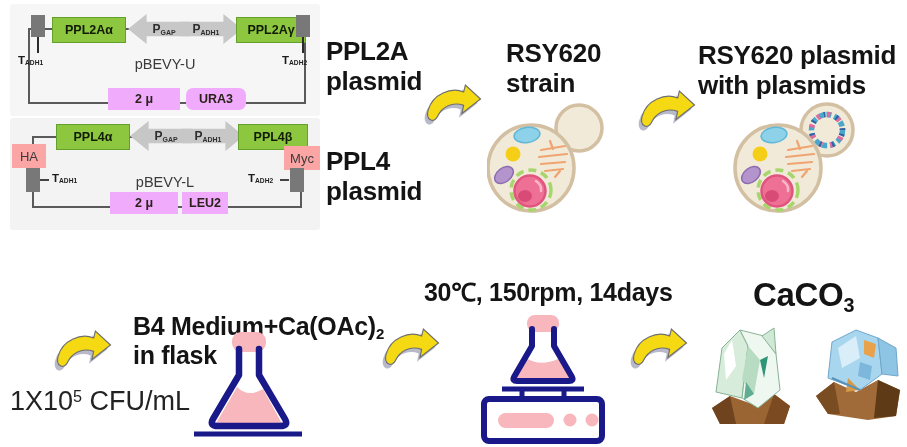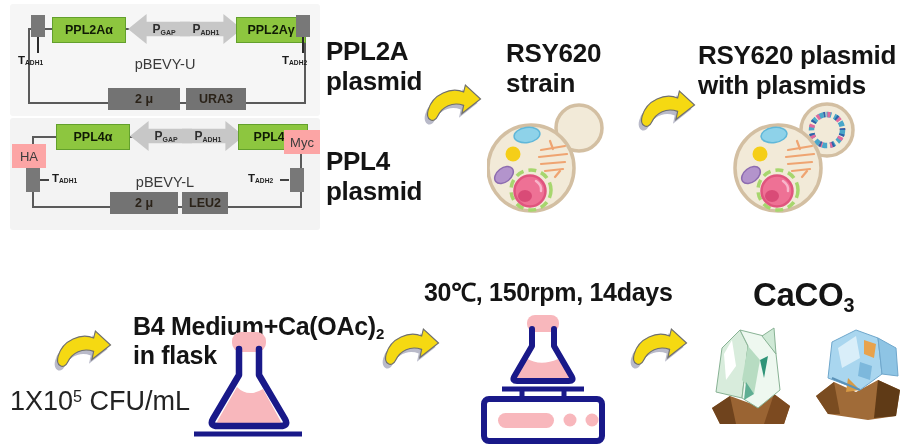--- a/index.html
+++ b/index.html
@@ -6,21 +6,21 @@
   .canvas{position:relative;width:907px;height:447px;background:#ffffff;overflow:hidden;
           font-family:"Liberation Sans",sans-serif;color:#141414;}
   .abs{position:absolute;}
   .h{font-weight:800;font-size:26px;line-height:1.16;color:#141414;letter-spacing:-0.3px;white-space:nowrap;}
   .panel{background:#f6f6f6;border-radius:3px;}
   .backbone{border:2px solid #5a5a5a;z-index:1;}
   .sq{background:#787878;z-index:2;}
   .tick{background:#2b2b2b;z-index:2;}
   .gene{background:#8dc63f;border:1px solid #63a02c;z-index:2;display:flex;align-items:center;justify-content:center;
         font-weight:bold;font-size:12.5px;color:#101a05;}
-  .marker{background:#737373;z-index:2;display:flex;align-items:center;justify-content:center;
+  .marker{background:#f0abfc;z-index:2;display:flex;align-items:center;justify-content:center;
         font-weight:bold;font-size:12.5px;color:#2a2218;}
   .tag{background:#fca5a5;z-index:2;display:flex;align-items:center;justify-content:center;
         font-size:13px;color:#3c3c3c;}
   .arr{background:#c7c7c7;z-index:2;display:flex;align-items:center;justify-content:center;
        font-weight:bold;font-size:12px;color:#2e2e2e;}
   .arr-left{clip-path:polygon(0 50%,30% 0,30% 26%,100% 26%,100% 74%,30% 74%,30% 100%);padding-left:10px;}
   .arr-right{clip-path:polygon(100% 50%,70% 0,70% 26%,0 26%,0 74%,70% 74%,70% 100%);padding-right:10px;}
   .tlab{font-weight:bold;font-size:11.5px;color:#1c1c1c;z-index:2;white-space:nowrap;}
   .bblab{font-size:14.5px;color:#3a3a3a;text-align:center;z-index:2;}
   .sub2{font-size:0.58em;position:relative;top:0.22em;}
@@ -51,21 +51,21 @@
     <div class="abs gene" style="left:226px;top:13px;width:68px;height:24px;">
         <span>PPL2Aγ</span>
       </div>
     <div class="abs sq" style="left:286px;top:11px;width:14px;height:22px;"></div>
     <div class="abs tick" style="left:292px;top:33px;width:2px;height:16px;"></div>
     <div class="abs tlab" style="left:272px;top:50px;"><span>T</span><span class="sub2">ADH2</span></div>
     <div class="abs bblab" style="left:0;right:0;top:52px;">pBEVY-U</div>
     <div class="abs marker" style="left:98px;top:84px;width:72px;height:22px;">
         <span>2 μ</span>
       </div>
-    <div class="abs marker" style="left:176px;top:84px;width:60px;height:22px;">
+    <div class="abs marker" style="left:176px;top:84px;width:60px;height:22px;border-radius:7px;">
         <span>URA3</span>
       </div>
   </div>
 
   <div class="abs panel" style="left:10px;top:118px;width:310px;height:112px;background:#f3f3f3;">
     <div class="abs backbone" style="left:22px;top:18px;width:266px;height:68px;"></div>
     <div class="abs gene" style="left:46px;top:6px;width:72px;height:24px;">
         <span>PPL4α</span>
       </div>
     <div class="abs arr arr-left" style="left:120px;top:3px;width:52px;height:30px;">
@@ -73,21 +73,21 @@
       </div>
     <div class="abs arr arr-right" style="left:172px;top:3px;width:52px;height:30px;">
         <span><span>P</span><span class="sub2">ADH1</span></span>
       </div>
     <div class="abs gene" style="left:228px;top:6px;width:68px;height:24px;">
         <span>PPL4β</span>
       </div>
     <div class="abs tag" style="left:2px;top:26px;width:34px;height:24px;">
         <span>HA</span>
       </div>
-    <div class="abs tag" style="left:274px;top:12px;width:36px;height:24px;">
+    <div class="abs tag" style="left:274px;top:28px;width:36px;height:24px;">
         <span>Myc</span>
       </div>
     <div class="abs sq" style="left:16px;top:50px;width:14px;height:24px;"></div>
     <div class="abs hdash" style="left:30px;top:61px;width:9px;height:2px;"></div>
     <div class="abs tlab" style="left:42px;top:54px;"><span>T</span><span class="sub2">ADH1</span></div>
     <div class="abs sq" style="left:280px;top:50px;width:14px;height:24px;"></div>
     <div class="abs hdash" style="left:270px;top:61px;width:9px;height:2px;"></div>
     <div class="abs tlab" style="left:238px;top:54px;"><span>T</span><span class="sub2">ADH2</span></div>
     <div class="abs bblab" style="left:0;right:0;top:56px;">pBEVY-L</div>
     <div class="abs marker" style="left:100px;top:74px;width:68px;height:22px;">

